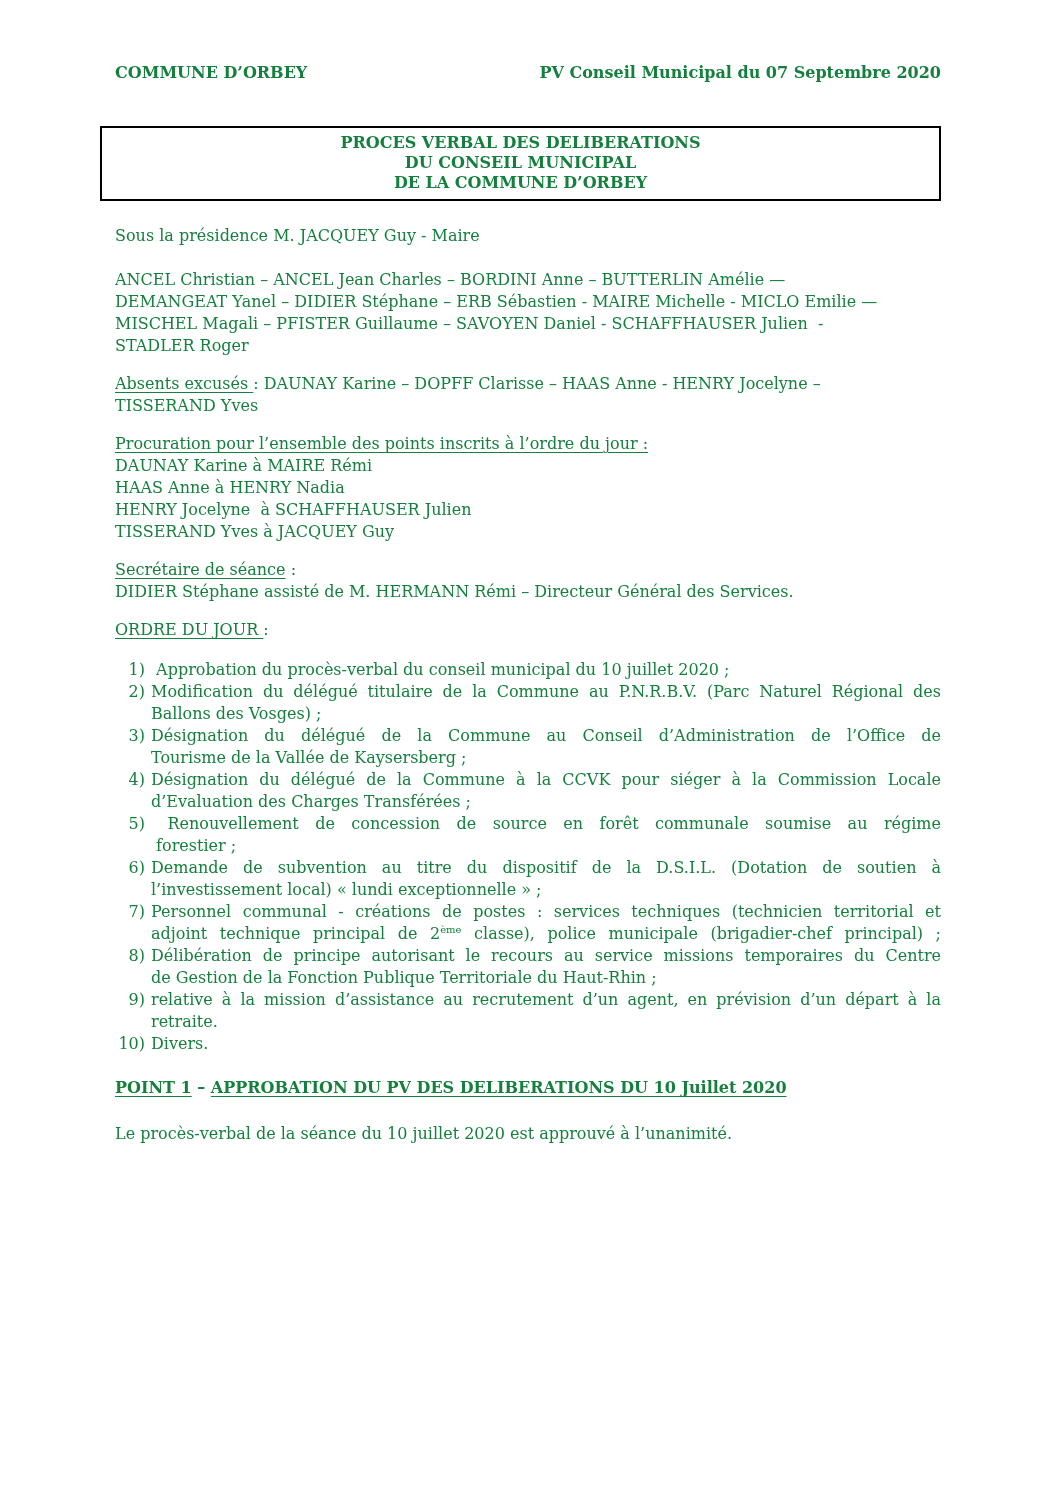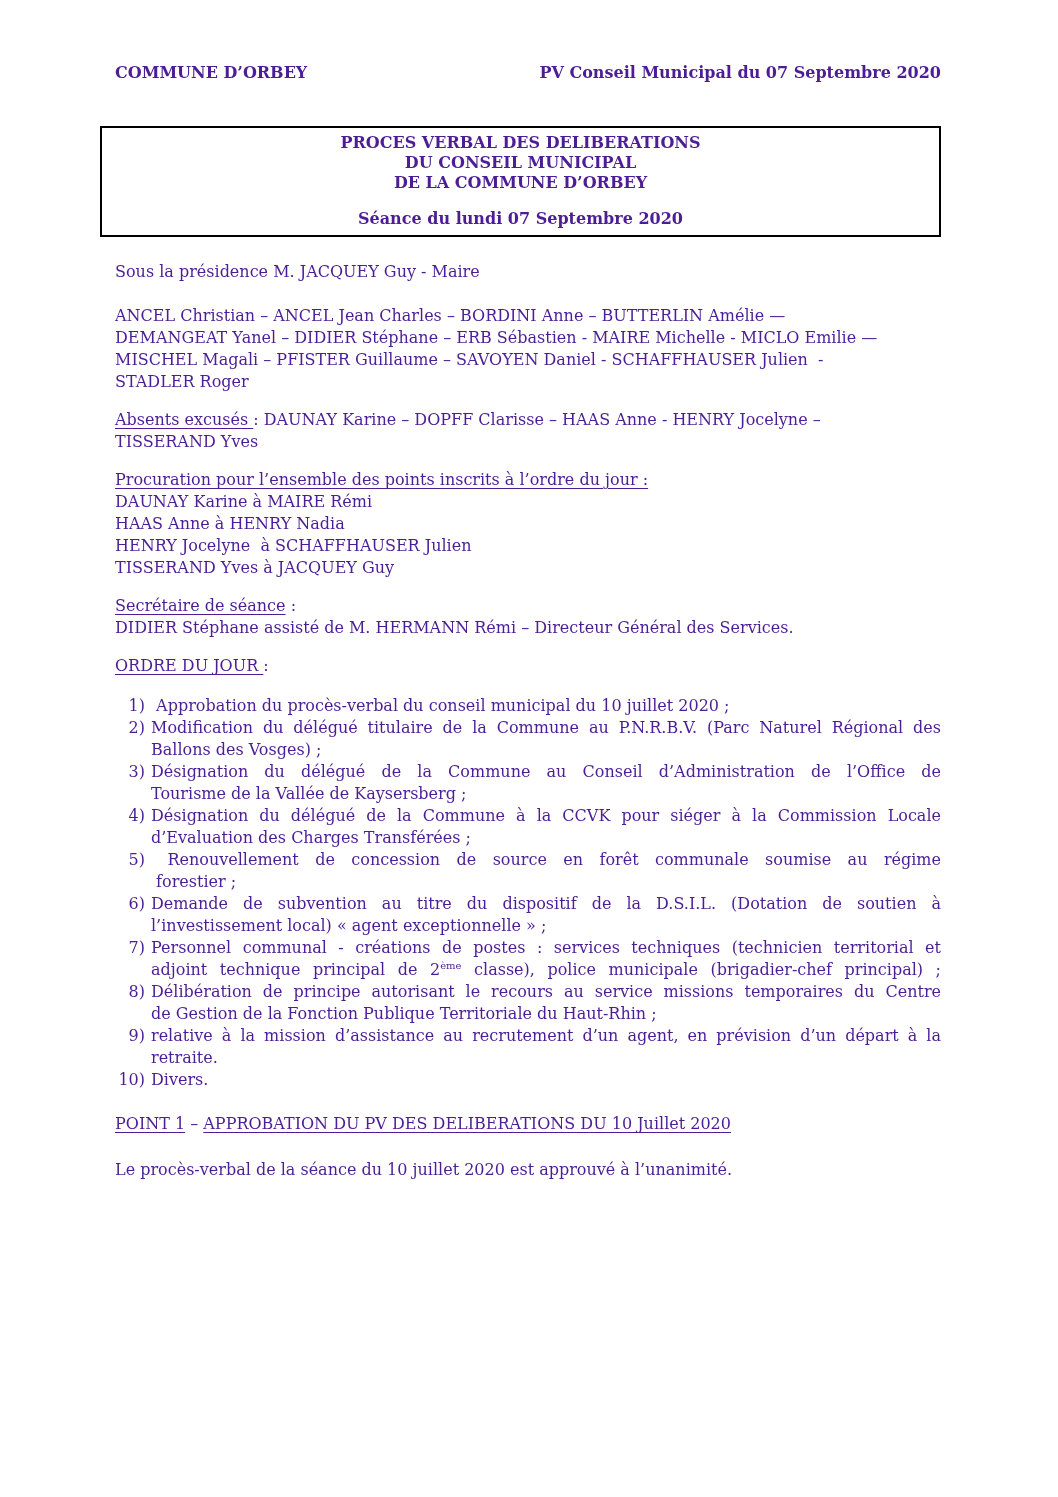--- a/index.html
+++ b/index.html
@@ -3,21 +3,21 @@
 <meta charset="utf-8">
 <style>
   html, body { margin: 0; padding: 0; background: #ffffff; }
   .page {
     position: relative;
     width: 1058px;
     height: 1497px;
     box-sizing: border-box;
     padding: 62px 117px 0 115px;
     background: #ffffff;
-    color: #4c1d95;
+    color: #15803d;
     font-family: "DejaVu Serif", "Liberation Serif", serif;
     font-size: 16px;
     line-height: 22px;
     overflow: hidden;
   }
   .header { display: flex; justify-content: space-between; font-weight: bold; line-height: 22px; }
   .title-box {
     box-sizing: border-box;
     width: calc(100% + 15px);
     margin: 42px 0 0 -15px;
@@ -33,21 +33,21 @@
   .mt24 { margin-top: 24px; }
   .mt36 { margin-top: 16px; }
   .u { text-decoration: underline; text-underline-offset: 3px; }
   .plain-line { line-height: 22px; white-space: pre-wrap; }
   .agenda { margin-top: 18px; }
   .item { position: relative; padding-left: 36px; line-height: 22px; }
   .item .num { position: absolute; left: 0; top: 0; width: 30px; text-align: right; }
   .jl { text-align: justify; text-align-last: justify; white-space: pre-wrap; }
   .ll { text-align: left; white-space: pre-wrap; }
   sup.ord { font-size: 10px; line-height: 0; vertical-align: super; }
-  .point1 { margin-top: 22px; font-weight: normal; }
+  .point1 { margin-top: 22px; font-weight: bold; }
   .point1-body { margin-top: 24px; white-space: pre-wrap; }
   .footer {
     position: absolute;
     left: 0; right: 0;
     top: 1378px;
     text-align: center;
     font-family: "Liberation Sans", sans-serif;
     font-size: 17px;
     line-height: 20px;
   }
@@ -59,21 +59,20 @@
 
   <div class="header">
     <span>COMMUNE D’ORBEY</span>
     <span>PV Conseil Municipal du 07 Septembre 2020</span>
   </div>
 
   <div class="title-box">
     <div class="tline">PROCES VERBAL DES DELIBERATIONS</div>
     <div class="tline">DU CONSEIL MUNICIPAL</div>
     <div class="tline">DE LA COMMUNE D’ORBEY</div>
-    <div class="seance">Séance du lundi 07 Septembre 2020</div>
   </div>
 
   <div class="para mt24">Sous la présidence M. JACQUEY Guy - Maire</div>
 
 
   <div class="para">ANCEL Christian – ANCEL Jean Charles – BORDINI Anne – BUTTERLIN Amélie —
 DEMANGEAT Yanel – DIDIER Stéphane – ERB Sébastien - MAIRE Michelle - MICLO Emilie —
 MISCHEL Magali – PFISTER Guillaume – SAVOYEN Daniel - SCHAFFHAUSER Julien  -
 STADLER Roger</div>
 
@@ -112,21 +111,21 @@
       <div class="ll">d’Evaluation des Charges Transférées ;</div>
     </div>
     <div class="item">
       <span class="num">5)</span>
       <div class="jl"> Renouvellement de concession de source en forêt communale soumise au régime</div>
       <div class="ll"> forestier ;</div>
     </div>
     <div class="item">
       <span class="num">6)</span>
       <div class="jl">Demande de subvention au titre du dispositif de la D.S.I.L. (Dotation de soutien à</div>
-      <div class="ll">l’investissement local) « agent exceptionnelle » ;</div>
+      <div class="ll">l’investissement local) « lundi exceptionnelle » ;</div>
     </div>
     <div class="item">
       <span class="num">7)</span>
       <div class="jl">Personnel communal - créations de postes : services techniques (technicien territorial et</div>
       <div class="jl"><span>adjoint technique principal de 2</span><sup class="ord">ème</sup><span> classe), police municipale (brigadier-chef principal) ;</span></div>
     </div>
     <div class="item">
       <span class="num">8)</span>
       <div class="jl">Délibération de principe autorisant le recours au service missions temporaires du Centre</div>
       <div class="ll">de Gestion de la Fonction Publique Territoriale du Haut-Rhin ;</div>

